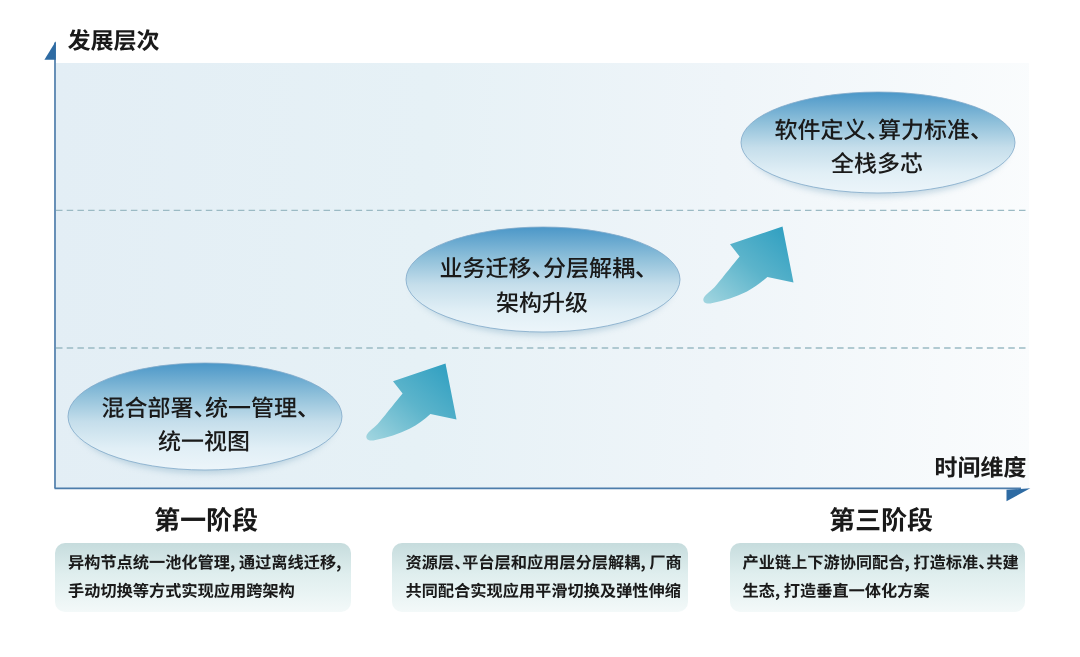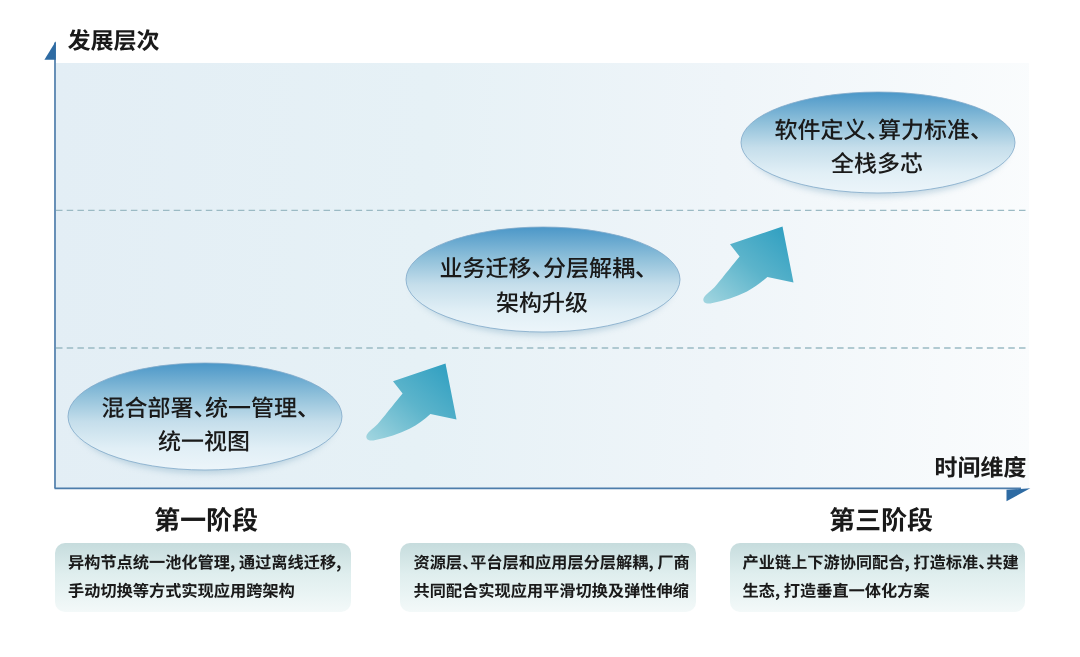--- a/index.html
+++ b/index.html
@@ -331,21 +331,21 @@
           <use href="#b73b0" x="1600"></use>
           <use href="#b5e94" x="1800"></use>
           <use href="#b7528" x="2000"></use>
           <use href="#b8de8" x="2200"></use>
           <use href="#b67b6" x="2400"></use>
           <use href="#b6784" x="2600"></use>
         </g>
       </svg>
       <span class="ht">打造垂直一体化方案, 通过离线迁移, 手动切换等方式实现应用跨架构</span>
     </div>
-<div class="descbox" style="left:400px;top:543.0px;width:296.0px;height:69.0px">
+<div class="descbox" style="left:392.0px;top:543.0px;width:296.0px;height:69.0px">
       <svg width="296.0" height="69.0" viewBox="392.00 543.00 296.00 69.00" fill="#1a1a1a" aria-hidden="true">
         <g transform="translate(405.5 568.3) scale(0.08100 -0.08100)">
           <use href="#b8d44" x="0"></use>
           <use href="#b6e90" x="200"></use>
           <use href="#b5c42" x="400"></use>
           <use href="#b3001" x="600"></use>
           <use href="#b5e73" x="700"></use>
           <use href="#b53f0" x="900"></use>
           <use href="#b5c42" x="1100"></use>
           <use href="#b548c" x="1300"></use>

